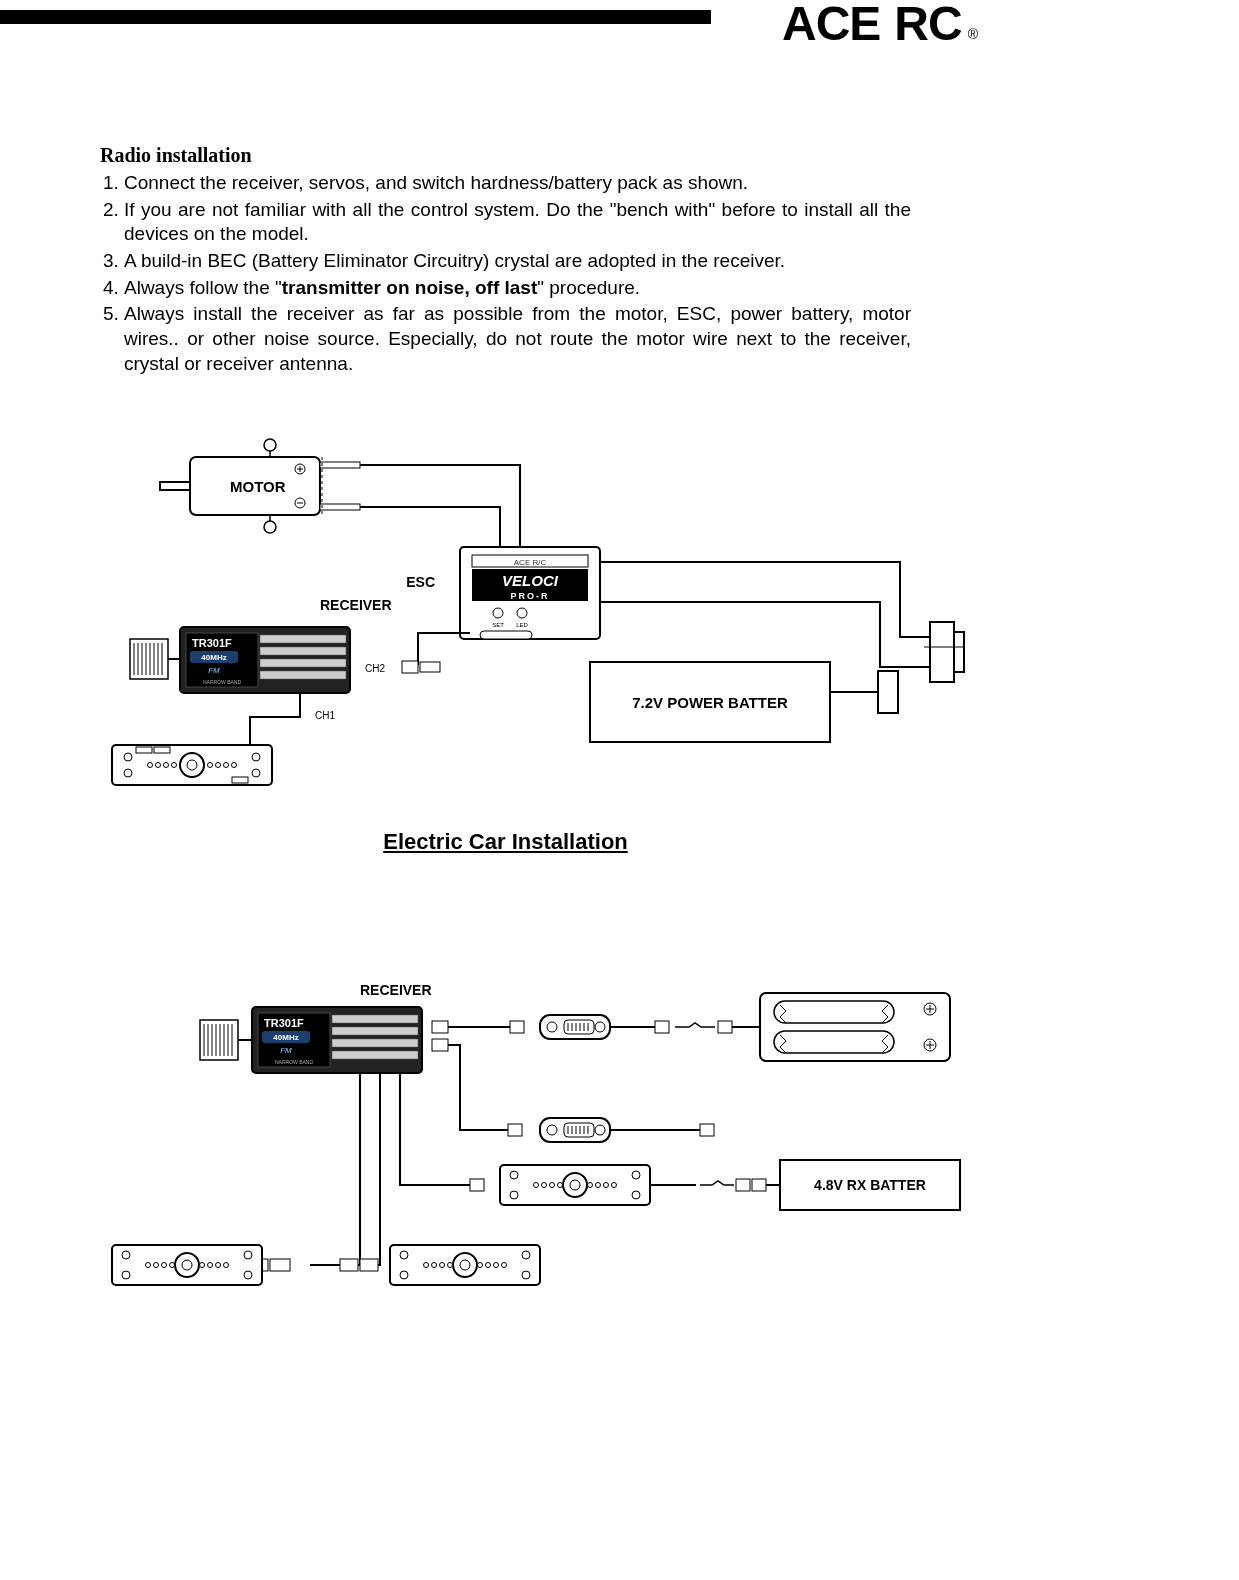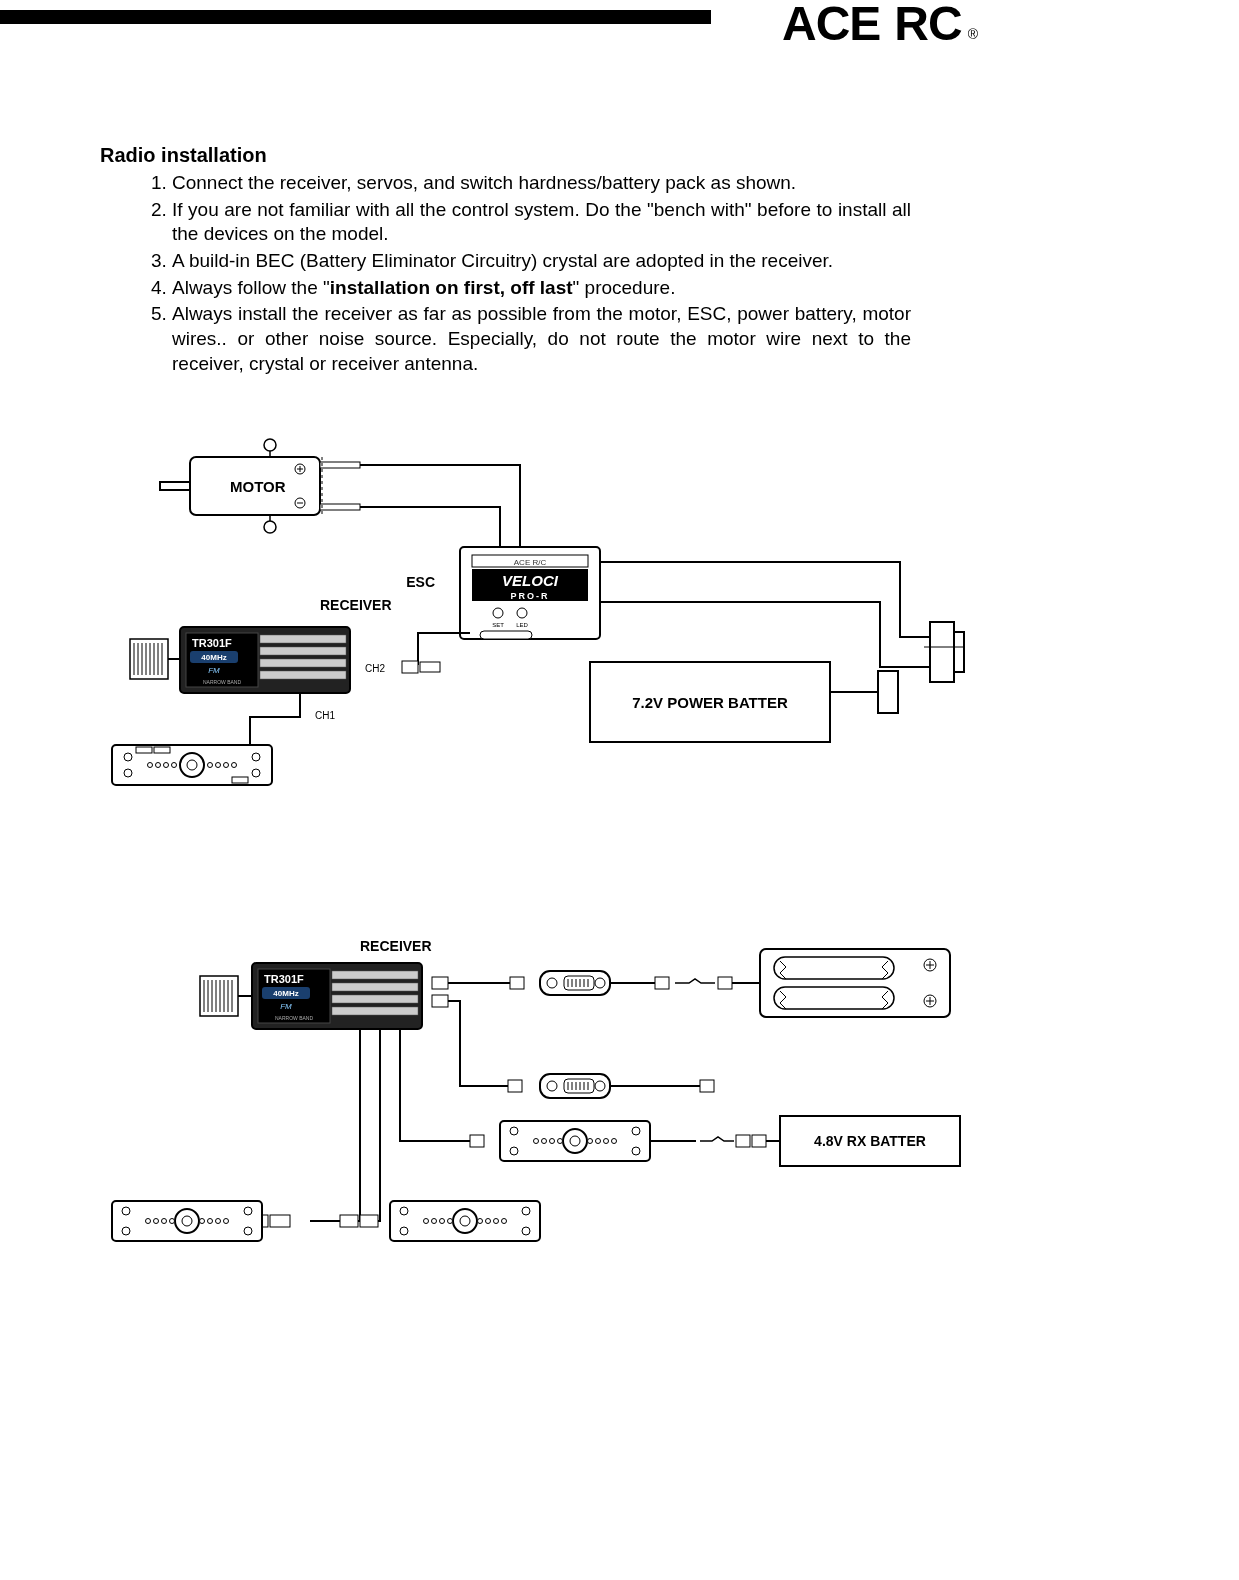--- a/index.html
+++ b/index.html
@@ -42,31 +42,31 @@
     top: 30px;
     left: 6px;
   }
   .content {
     margin: 120px 100px 0 100px;
   }
   .section-title {
     font-weight: bold;
     font-size: 20px;
     margin-bottom: 4px;
+    font-family: Liberation Serif, serif;
   }
   ol.steps {
     margin: 0;
     padding-left: 24px;
     font-size: 19px;
     line-height: 1.3;
   }
   ol.steps li {
     margin-bottom: 2px;
     text-align: justify;
-    margin-left: 48px;
   }
   .diagram-wrap {
     margin-top: 50px;
     text-align: center;
     text-decoration: underline;
   }
   .diagram-caption {
     font-weight: bold;
     font-size: 22px;
     margin-top: 18px;
@@ -90,21 +90,21 @@
     <span class="reg">®</span>
   </div>
 
   <div class="content">
     <div class="section-title">Radio installation</div>
 
     <ol class="steps">
       <li>Connect the receiver, servos, and switch hardness/battery pack as shown.</li>
       <li>If you are not familiar with all the control system. Do the "bench with" before to install all the devices on the model.</li>
       <li>A build-in BEC (Battery Eliminator Circuitry) crystal are adopted in the receiver.</li>
-      <li>Always follow the "<b>installation on first, off last</b>" procedure.</li>
+      <li>Always follow the "<b>transmitter on noise, off last</b>" procedure.</li>
       <li>Always install the receiver as far as possible from the motor, ESC, power battery, motor wires.. or other noise source. Especially, do not route the motor wire next to the receiver, crystal or receiver antenna.</li>
     </ol>
 
     <div class="diagram-wrap">
       <svg width="900" height="380" viewBox="0 0 900 380">
 
         <g>
           <rect x="90" y="30" width="130" height="58" rx="6" fill="#fff" stroke="#000" stroke-width="2"></rect>
           <rect x="60" y="55" width="30" height="8" fill="#fff" stroke="#000" stroke-width="2"></rect>
           <circle cx="170" cy="18" r="6" fill="none" stroke="#000" stroke-width="1.5"></circle>
@@ -217,20 +217,21 @@
             <circle cx="110" cy="338" r="2.5"></circle>
               <circle cx="118" cy="338" r="2.5"></circle>
             <circle cx="126" cy="338" r="2.5"></circle>
               <circle cx="134" cy="338" r="2.5"></circle>
           </g>
           <rect x="36" y="320" width="16" height="6" fill="#fff" stroke="#000"></rect>
           <rect x="54" y="320" width="16" height="6" fill="#fff" stroke="#000"></rect>
           <rect x="132" y="350" width="16" height="6" fill="#fff" stroke="#000"></rect>
         </g>
       </svg>
+      <div class="diagram-caption">Electric Car Installation</div>
     </div>
 
     <div class="diagram-wrap" style="margin-top:110px;">
       <svg width="900" height="380" viewBox="0 0 900 380">
 
         <g>
           <text x="260" y="30" font-size="14" font-weight="bold">RECEIVER</text>
           <rect x="100" y="55" width="38" height="40" fill="#fff" stroke="#000" stroke-width="1.5"></rect>
           <g stroke="#000" stroke-width="1">
             <line x1="104" y1="59" x2="104" y2="91"></line>

